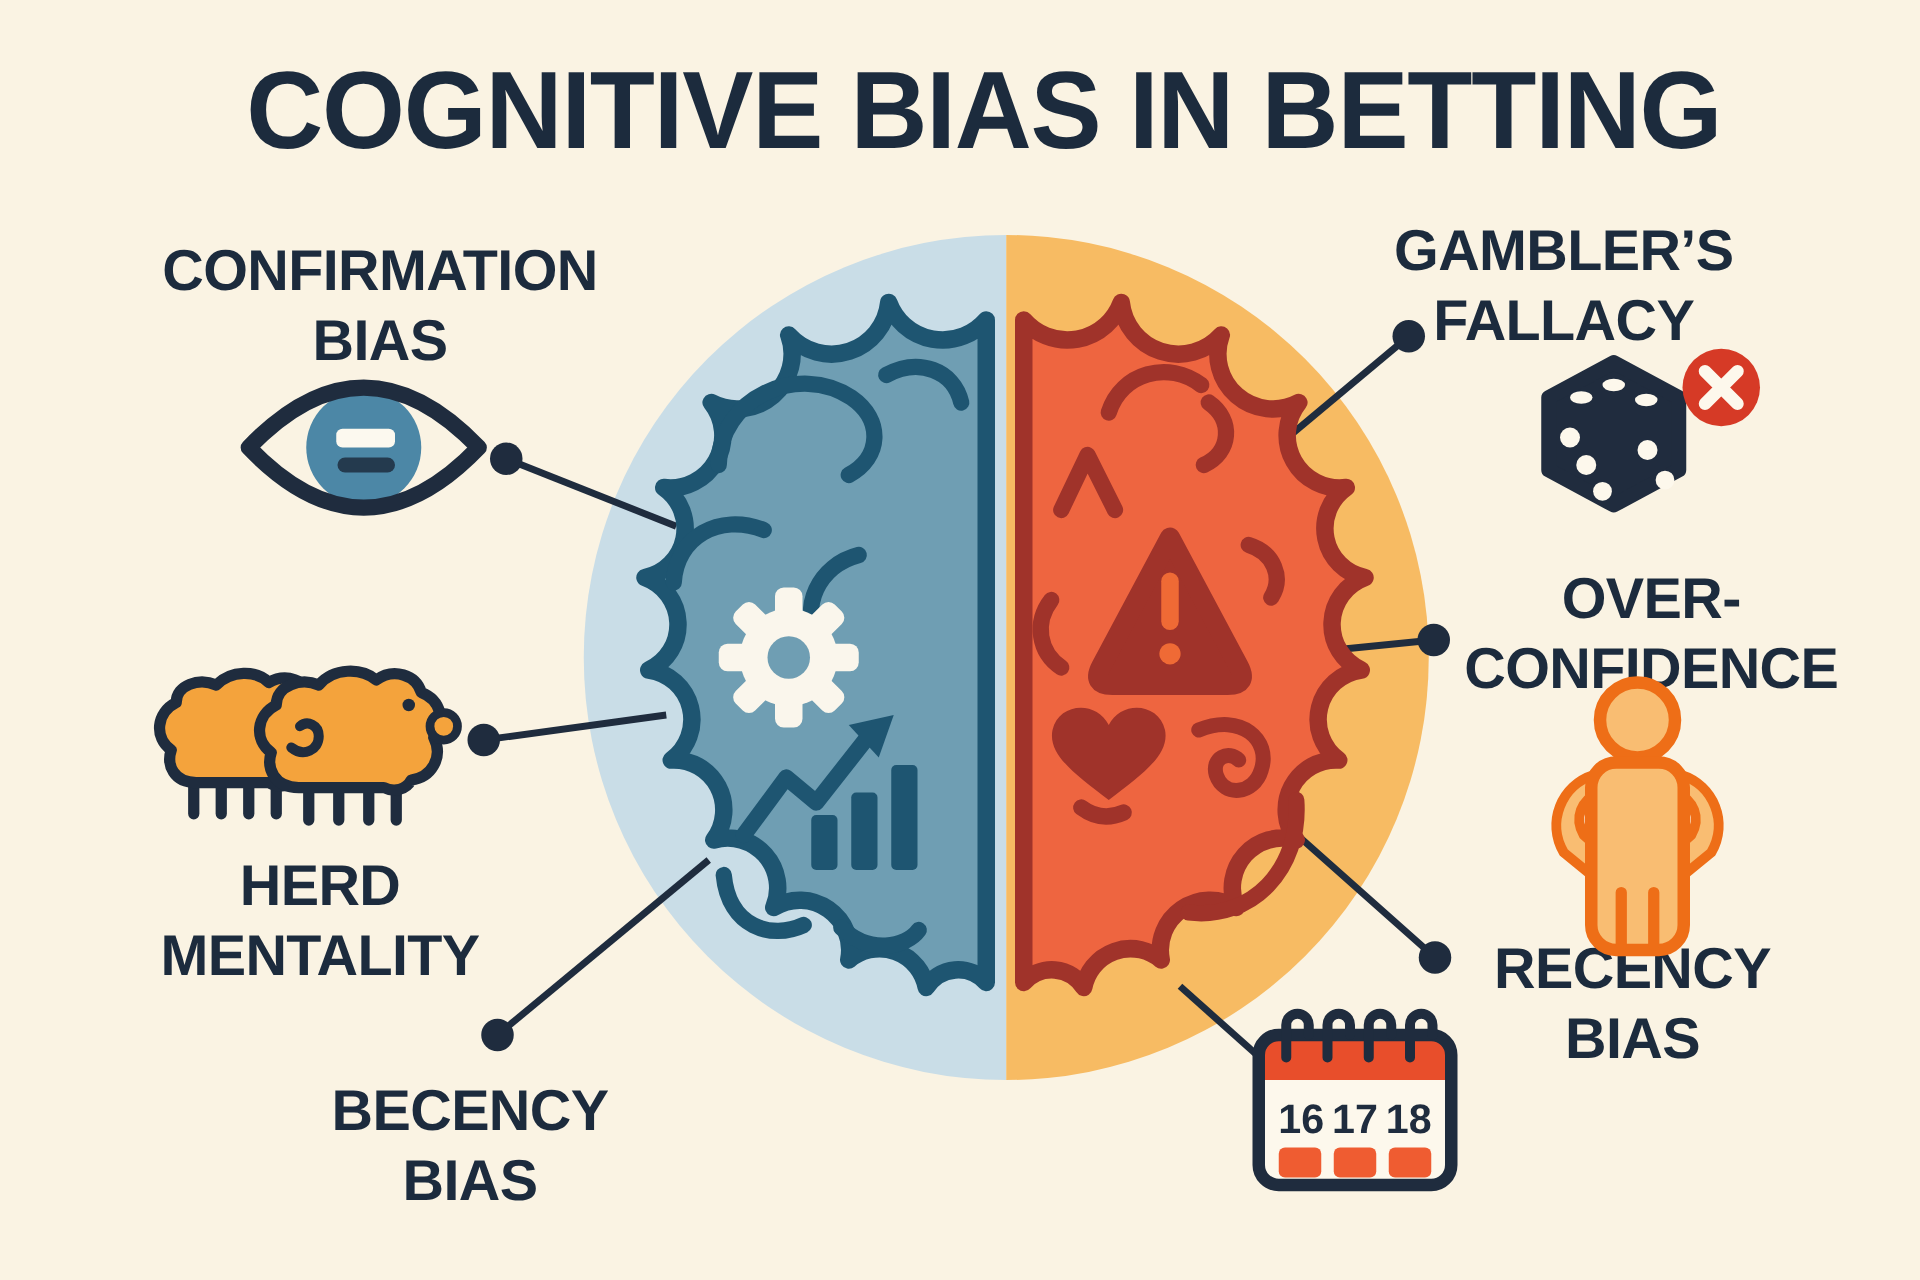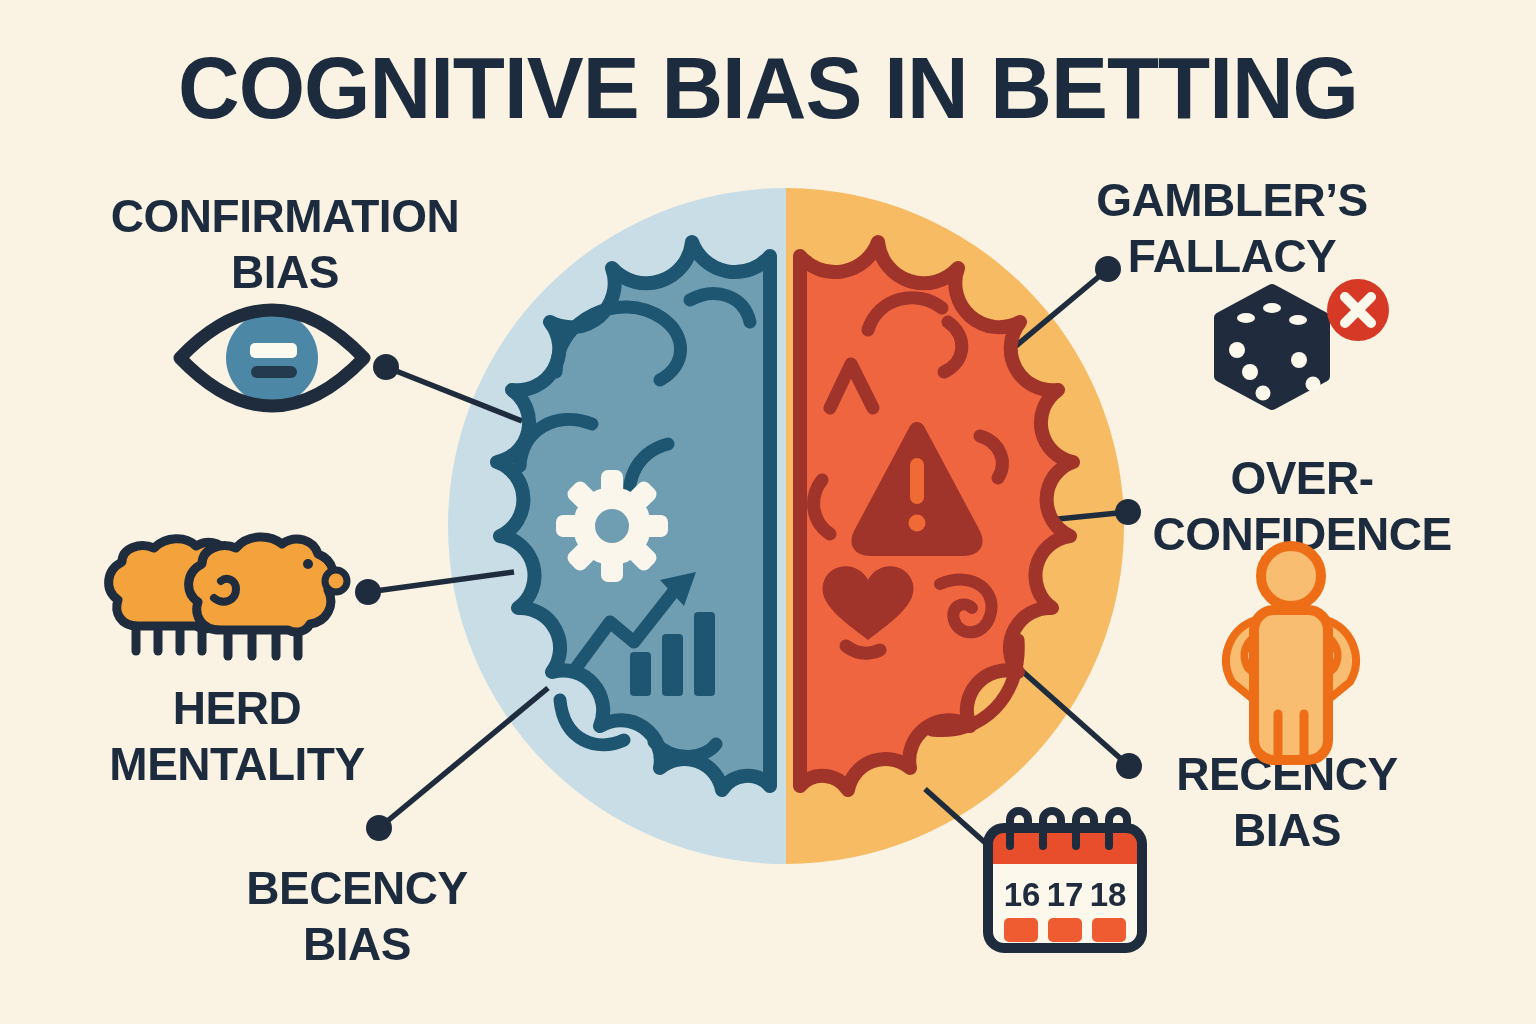--- a/index.html
+++ b/index.html
@@ -1,16 +1,16 @@
 <!DOCTYPE html>
 <html><head>
 <meta charset="utf-8">
 <style>
   html,body{margin:0;padding:0;background:#faf3e3;}
-  .stage{width:1472px;height:1024px;position:relative;overflow:hidden;}
+  .stage{width:1472px;height:1024px;position:relative;overflow:hidden;margin-left:19px;}
   svg{display:block;}
   text{font-family:"Liberation Sans","DejaVu Sans",sans-serif;font-weight:bold;}
   .label{font-size:46px;letter-spacing:-0.5px;}
   .title{font-size:88px;letter-spacing:-1px;}
   .day{font-size:33px;}
 </style>
 </head>
 <body>
 
 <div class="stage">

